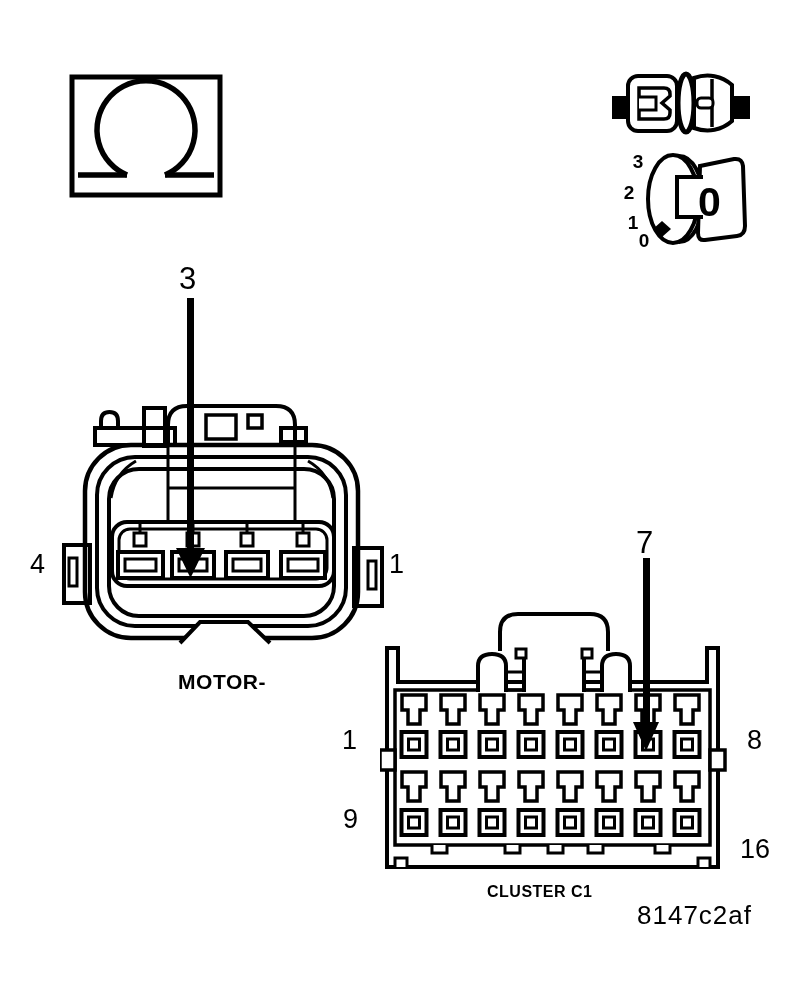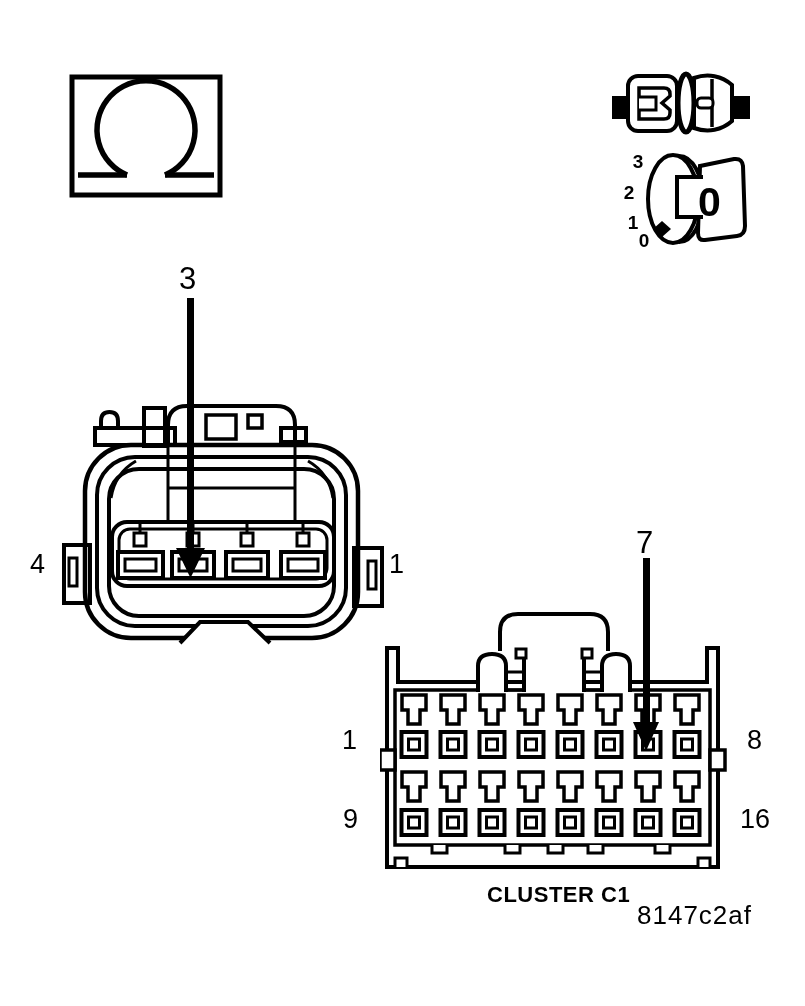--- a/index.html
+++ b/index.html
@@ -6,21 +6,21 @@
   body{
     width:805px;height:1006px;position:relative;background:#ffffff;
     font-family:"Liberation Sans", sans-serif;color:#000;overflow:hidden;
   }
   .abs{position:absolute;}
   .lbl{position:absolute;color:#000;white-space:nowrap;line-height:1;}
   .pin-num{font-size:27px;font-weight:400;}
   .probe-num{font-size:31px;font-weight:400;}
   .key-num{font-size:19px;font-weight:700;width:16px;text-align:center;}
   .conn-name{font-weight:700;font-size:21px;text-align:center;line-height:35px;letter-spacing:.5px;}
-  .cluster-name{font-weight:700;font-size:22px;letter-spacing:.5px;}
+  .cluster-name{font-weight:700;font-size:16px;letter-spacing:.5px;}
   .fig-code{font-size:26px;font-weight:400;letter-spacing:1px;}
   .key-face{font-size:41px;font-weight:700;}
   svg{display:block;}
   .ln{fill:none;stroke:#000;}
   .wh{fill:#fff;stroke:#000;}
   .blk{fill:#000;stroke:none;}
 </style>
 </head>
 <body>
 
@@ -110,20 +110,21 @@
       <rect class="ln" x="236" y="164" width="30" height="12" stroke-width="3"></rect>
     </g>
 
     <polygon style="fill:#fff;stroke:none" points="126,251 148,226 196,226 220,251"></polygon>
     <path class="ln" d="M128,248 L148,227 H196 L218,248" stroke-width="4"></path>
   </svg>
 </div>
 <span class="lbl pin-num" style="left:30px;top:551px;">4</span>
 <span class="lbl pin-num" style="left:389px;top:551px;">1</span>
 <div class="abs conn-name" style="left:152px;top:664px;width:140px;">
+  <div>MOTOR-</div>
 </div>
 
 <div class="abs" style="left:380px;top:608px;">
   <svg width="348" height="267" viewBox="0 0 348 267">
     <defs>
       <g id="ptab">
         <path class="wh" d="M0,0 H24 V15 H18 V29 H6 V15 H0 Z" stroke-width="3.5"></path>
       </g>
       <g id="psq">
         <rect class="wh" x="0" y="0" width="25" height="25" stroke-width="4"></rect>
@@ -186,21 +187,21 @@
         <use href="#psq" x="294.5" y="202"></use>
     </g>
 
     <path class="wh" d="M52,237 v8 h15 v-8 M125,237 v8 h15 v-8 M168,237 v8 h15 v-8 M208,237 v8 h15 v-8 M275,237 v8 h15 v-8" stroke-width="3"></path>
     <path class="wh" d="M15,259 V250 H27 V259 M318,259 V250 H330 V259" stroke-width="3"></path>
   </svg>
 </div>
 <span class="lbl pin-num" style="left:342px;top:727px;">1</span>
 <span class="lbl pin-num" style="left:747px;top:727px;">8</span>
 <span class="lbl pin-num" style="left:343px;top:806px;">9</span>
-<span class="lbl pin-num" style="left:740px;top:806px;">16</span>
+<span class="lbl pin-num" style="left:740px;top:836px;">16</span>
 <span class="lbl cluster-name" style="left:487px;top:884px;">CLUSTER C1</span>
 
 <svg class="abs" style="left:0;top:0;pointer-events:none;z-index:5;" width="805" height="1006" viewBox="0 0 805 1006">
   <g>
     <rect class="blk" x="187" y="298" width="7" height="254"></rect>
     <polygon class="blk" points="176,548 205,548 190.5,578"></polygon>
   </g>
   <g>
     <rect class="blk" x="643" y="558" width="7" height="168"></rect>
     <polygon class="blk" points="633,722 659,722 646,751"></polygon>

